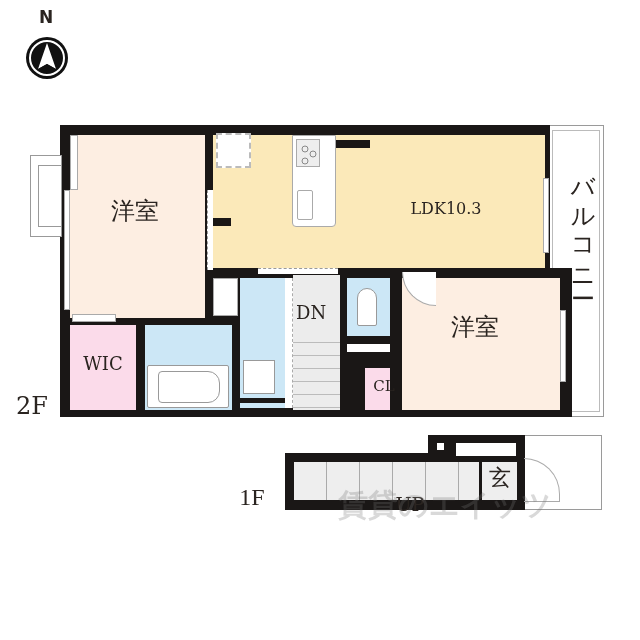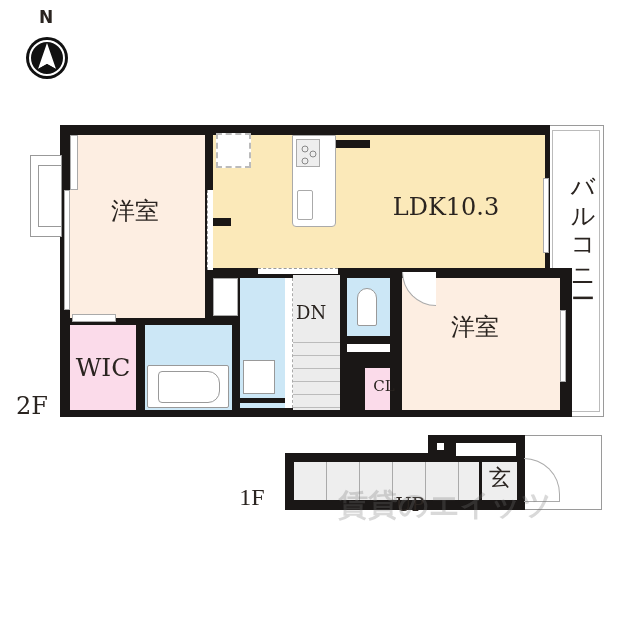--- a/index.html
+++ b/index.html
@@ -51,27 +51,27 @@
   <div class="abs" style="left:292px;top:135px;width:44px;height:92px;border:1px solid #aaa;background:#fff;border-radius:0 0 4px 4px;"></div>
   <div class="abs" style="left:296px;top:139px;width:24px;height:28px;border:1px solid #aaa;background:#eee;">
     <svg width="24" height="28">
         <circle cx="8" cy="9" r="3" fill="none" stroke="#888"></circle>
         <circle cx="16" cy="14" r="3" fill="none" stroke="#888"></circle>
         <circle cx="8" cy="21" r="3" fill="none" stroke="#888"></circle>
       </svg>
   </div>
   <div class="abs" style="left:297px;top:190px;width:16px;height:30px;border:1px solid #aaa;border-radius:2px;"></div>
   <div class="abs" style="left:543px;top:178px;width:6px;height:75px;background:#fff;border:1px solid #aaa;"></div>
-  <div class="label" style="left:376px;top:194px;width:140px;font-size:24px;">LDK10.3</div>
+  <div class="label" style="left:376px;top:200px;width:140px;font-size:16px;">LDK10.3</div>
 
   <div class="abs" style="left:258px;top:268px;width:80px;height:6px;background:#fff;border-top:1px dashed #999;"></div>
 
   <div class="abs" style="left:70px;top:325px;width:66px;height:85px;background:#fbdbea;"></div>
   <div class="abs" style="left:72px;top:314px;width:44px;height:8px;background:#fff;border:1px solid #aaa;"></div>
-  <div class="label" style="left:70px;top:354px;width:66px;font-size:25px;">WIC</div>
+  <div class="label" style="left:70px;top:354px;width:66px;font-size:18px;">WIC</div>
 
   <div class="abs" style="left:145px;top:325px;width:87px;height:85px;background:#cce7f6;"></div>
   <div class="abs" style="left:147px;top:365px;width:82px;height:43px;border:1px solid #999;background:#fff;border-radius:2px;">
     <div class="abs" style="left:10px;top:5px;width:62px;height:32px;border:1px solid #999;border-radius:4px 12px 12px 4px;"></div>
   </div>
 
   <div class="abs" style="left:213px;top:278px;width:25px;height:38px;background:#fff;border:1px solid #aaa;"></div>
 
   <div class="abs" style="left:240px;top:278px;width:45px;height:120px;background:#cce7f6;"></div>
   <div class="abs" style="left:243px;top:360px;width:32px;height:34px;border:1px solid #999;background:#fff;"></div>

